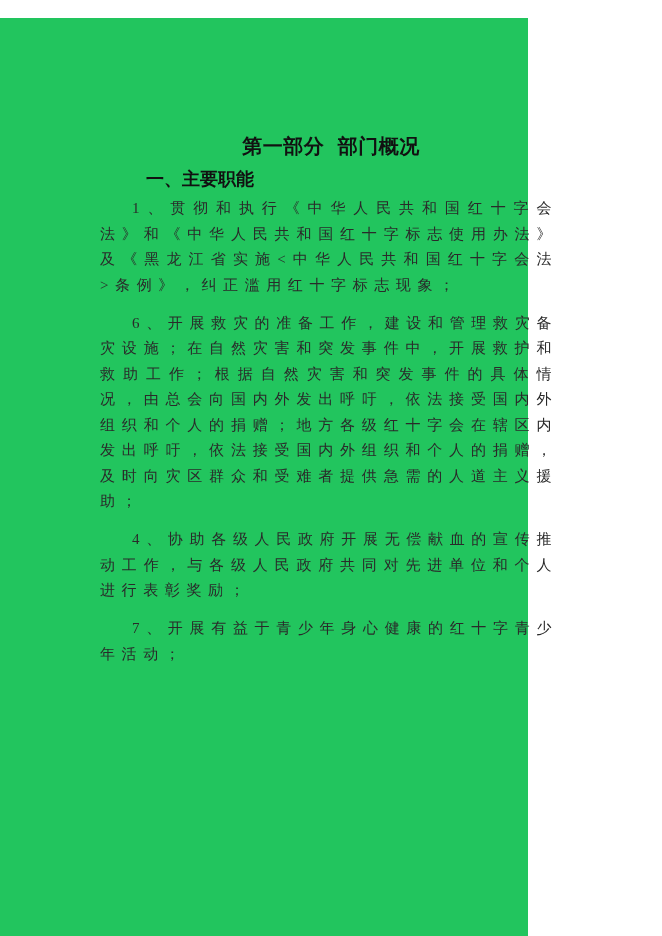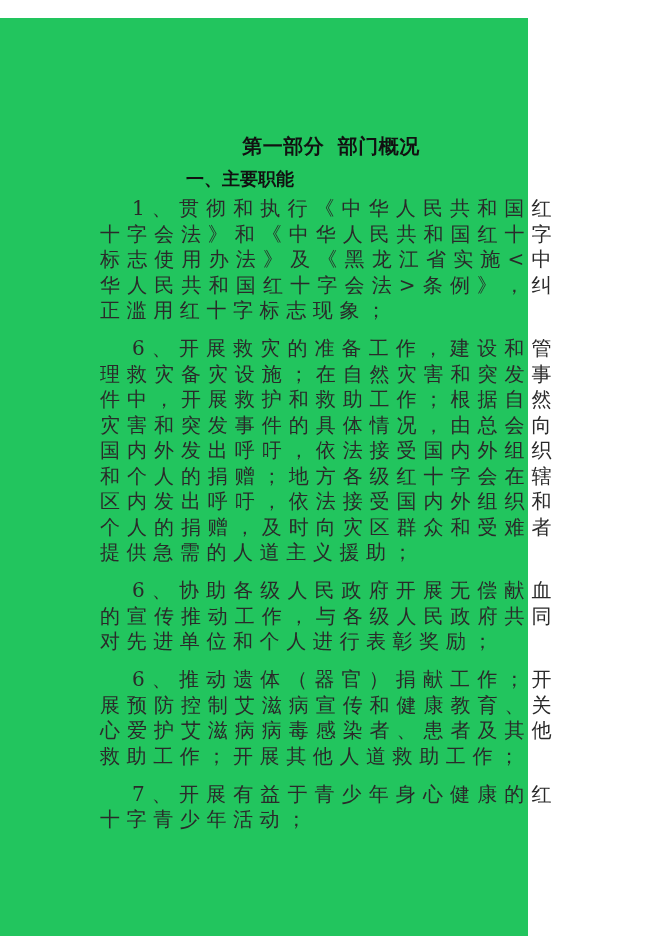--- a/index.html
+++ b/index.html
@@ -38,46 +38,45 @@
     }
     .section-heading {
       position: absolute;
       top: 148px;
       left: 146px;
       font-family: "DejaVu Sans", "Liberation Sans", sans-serif;
       font-weight: bold;
       font-size: 18px;
       line-height: 26px;
       color: #111;
-      margin-left: 40px;
     }
     .body-text {
       position: absolute;
       top: 178px;
       left: 100px;
       width: 458px;
     }
     .para {
       margin: 0 0 12.5px 0;
-      font-size: 20px;
+      font-size: 15px;
       line-height: 25.5px;
       letter-spacing: 6.6px;
       text-indent: 32px;
       text-align: justify;
       color: #2a2a2a;
       word-break: break-all;
+      font-family: Liberation Serif, serif;
     }
   </style>
 </head>
 <body>
 
 <div class="page">
   <div class="title">第一部分  部门概况</div>
   <div class="section-heading">一、主要职能</div>
   <div class="body-text">
     <p class="para">1、贯彻和执行《中华人民共和国红十字会法》和《中华人民共和国红十字标志使用办法》及《黑龙江省实施&lt;中华人民共和国红十字会法&gt;条例》，纠正滥用红十字标志现象；</p>
     <p class="para">6、开展救灾的准备工作，建设和管理救灾备灾设施；在自然灾害和突发事件中，开展救护和救助工作；根据自然灾害和突发事件的具体情况，由总会向国内外发出呼吁，依法接受国内外组织和个人的捐赠；地方各级红十字会在辖区内发出呼吁，依法接受国内外组织和个人的捐赠，及时向灾区群众和受难者提供急需的人道主义援助；</p>
-    <p class="para">6、协助各级人民政府开展无偿献血的宣传推动工作，与各级人民政府共同对先进单位和个人进行表彰奖励；</p>
-    <p class="para">6、推动遗体（器官）捐献工作；开展预防控制艾滋病宣传和健康教育、关心爱护艾滋病病毒感染者、患者及其他救助工作；开展其他人道救助工作；</p>
+    <p class="para">4、协助各级人民政府开展无偿献血的宣传推动工作，与各级人民政府共同对先进单位和个人进行表彰奖励；</p>
     <p class="para">7、开展有益于青少年身心健康的红十字青少年活动；</p>
 
   </div>
 </div>
 
 </body></html>

